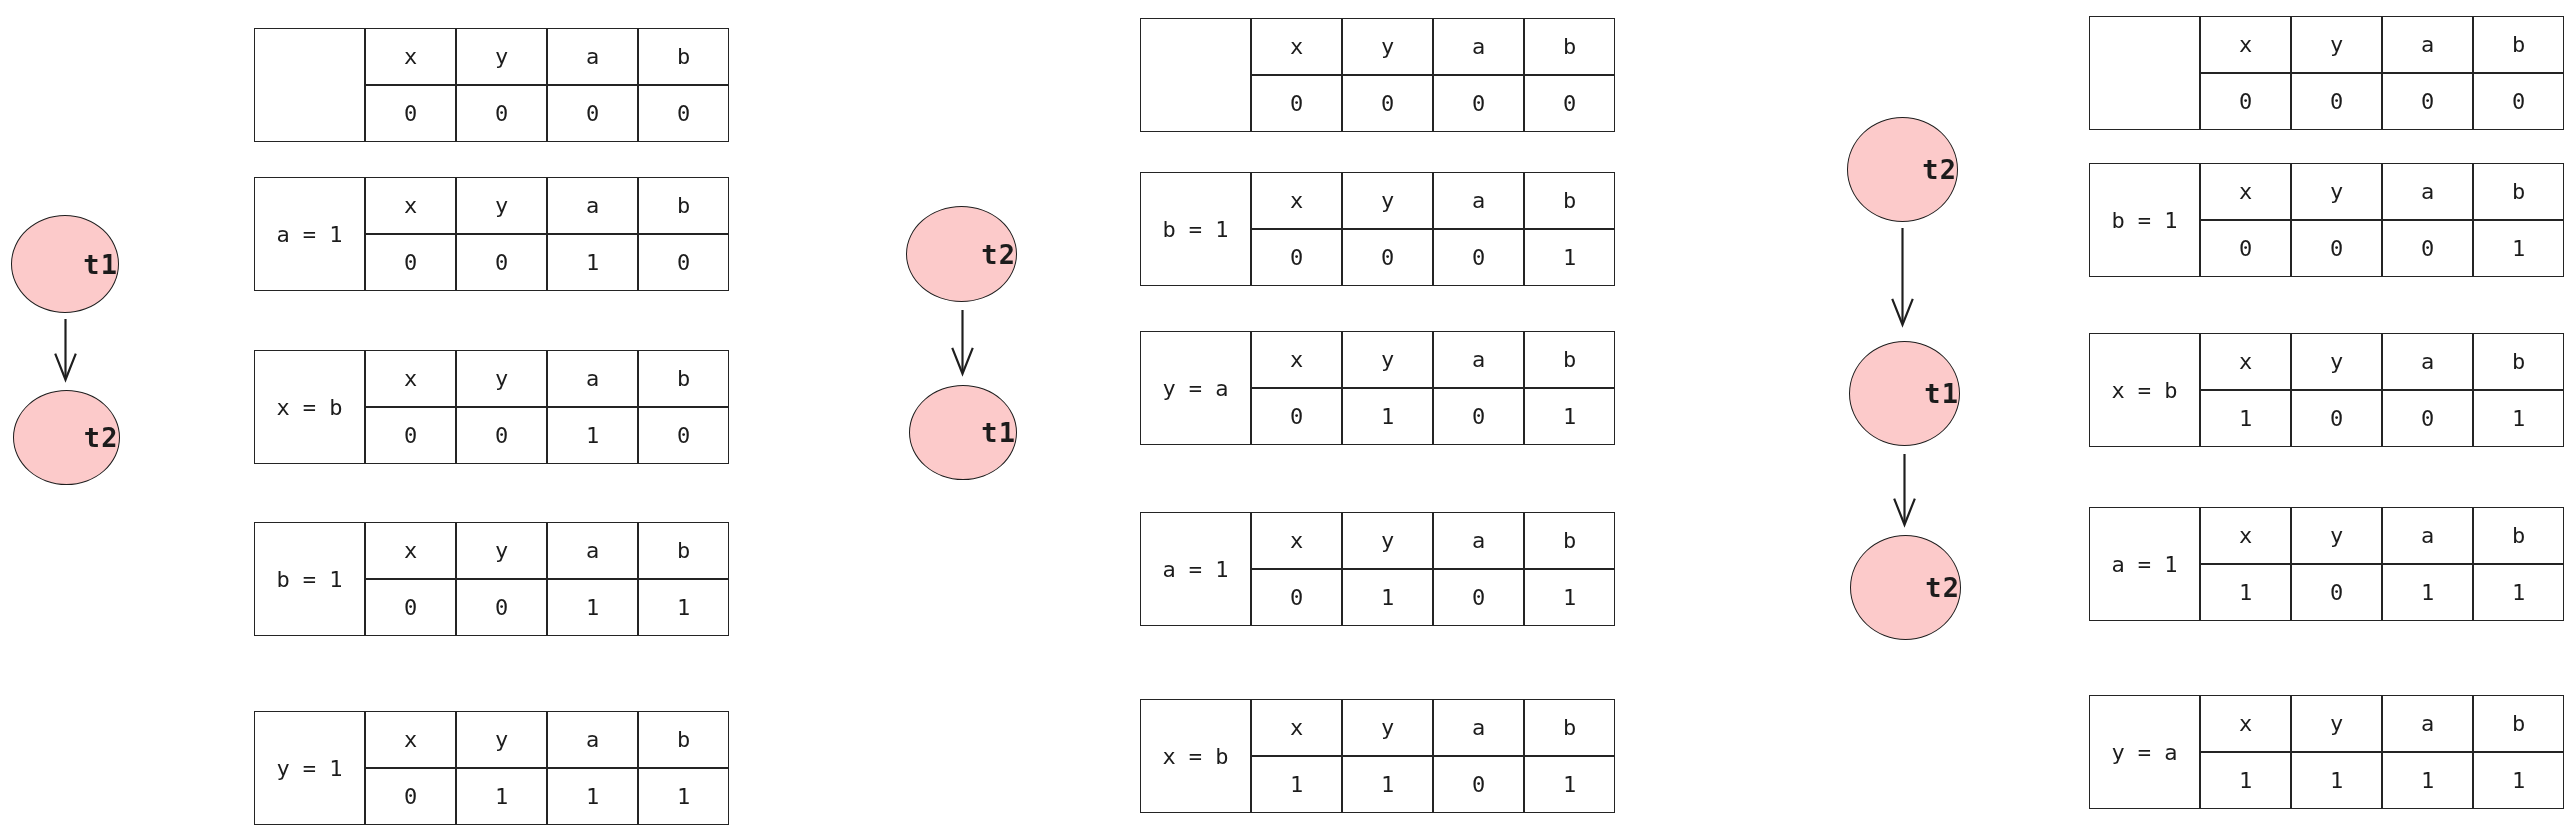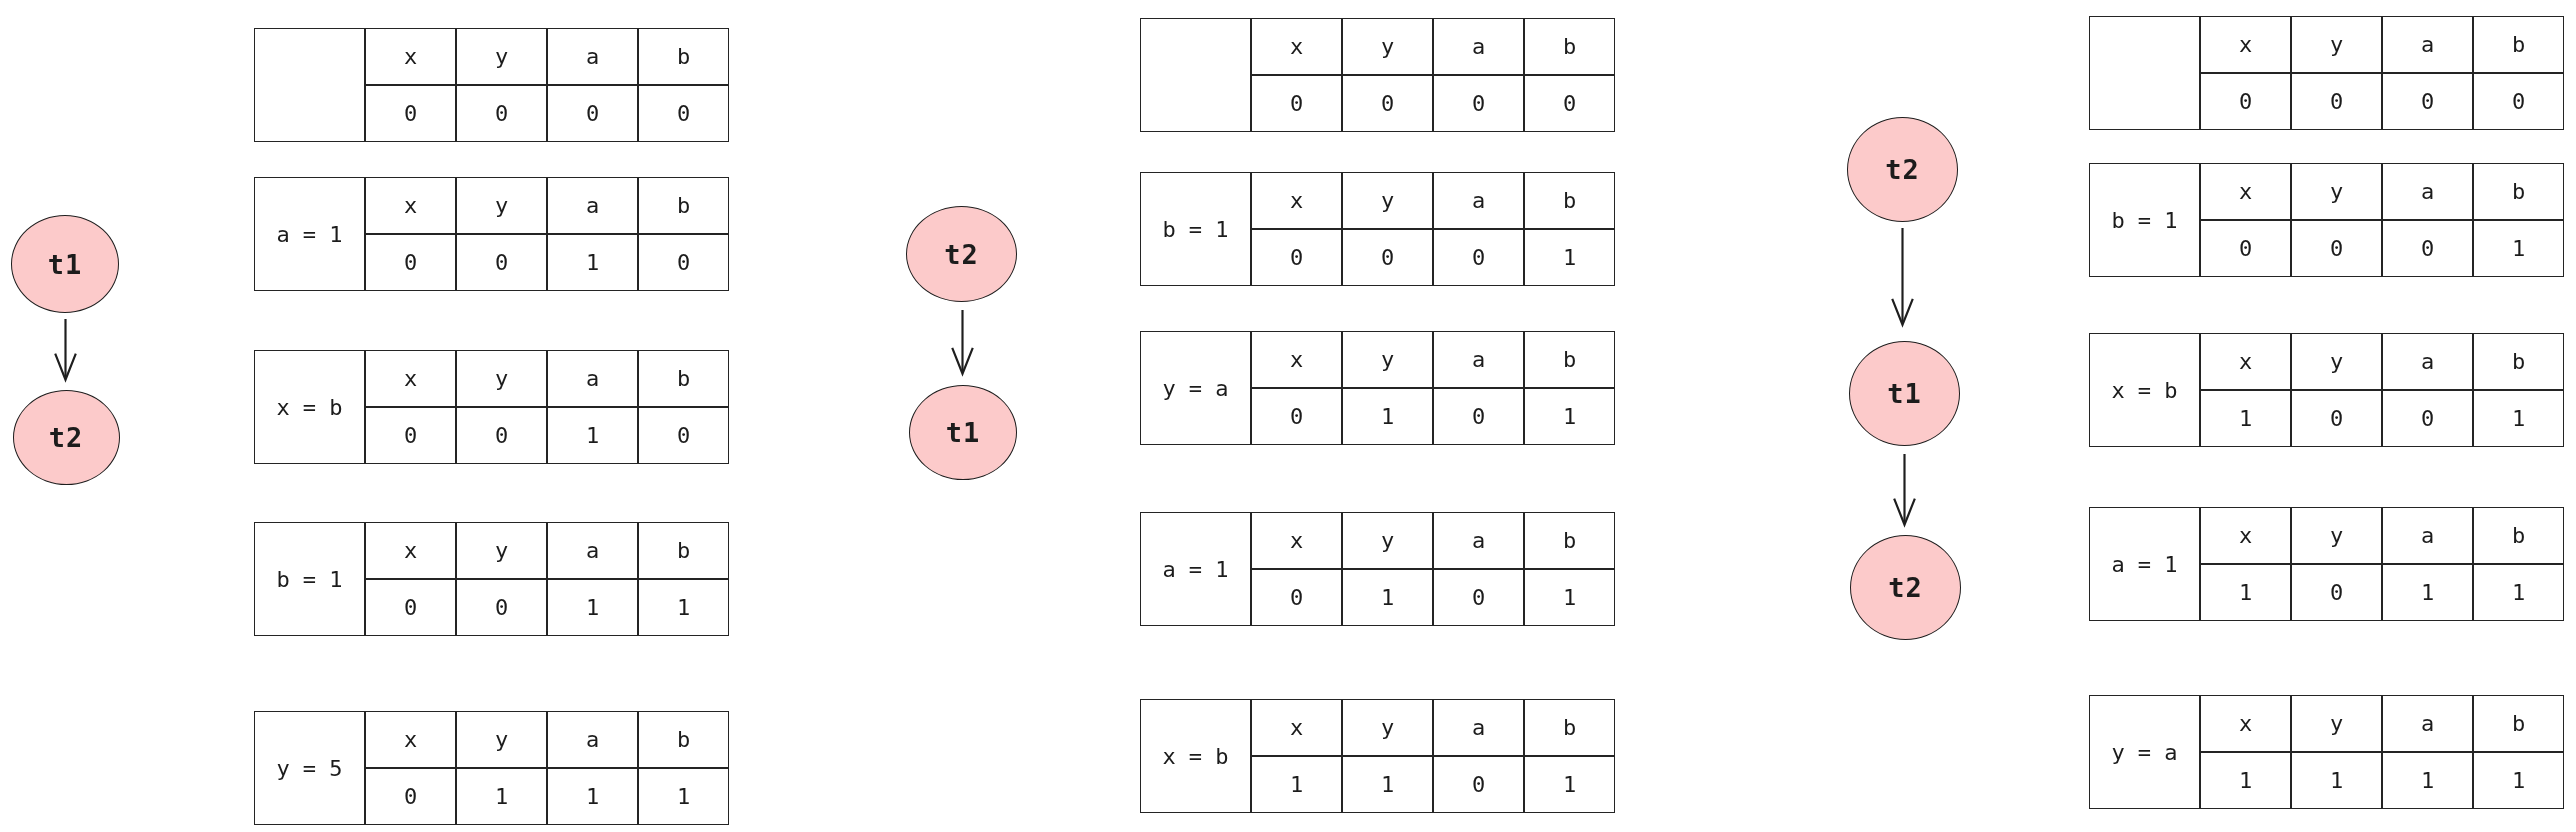--- a/index.html
+++ b/index.html
@@ -10,21 +10,21 @@
     font-family: "DejaVu Sans Mono", monospace;
     color: #1c1c1c;
     position: relative;
     overflow: hidden;
   }
   .node {
     position: absolute;
     background: #fccaca;
     border: 1.6px solid #1e1e1e;
     border-radius: 50%;
-    display: flex; align-items: center; justify-content: center;
+    display: flex; align-items: center; justify-content: flex-end;
     font-size: 27px; font-weight: 700; letter-spacing: 1.1px;
   }
   .arrow { position: absolute; }
   .ttable { position: absolute; display: flex; }
   .tlabel {
     width: 111px; height: 114px;
     border: 1.4px solid #242424;
     display: flex; align-items: center; justify-content: center;
     font-size: 22px; white-space: pre;
     background: #ffffff;
@@ -105,21 +105,21 @@
     <div class="cell">a</div>
     <div class="cell">b</div>
     <div class="cell">0</div>
     <div class="cell">0</div>
     <div class="cell">1</div>
     <div class="cell">1</div>
   </div>
 </div>
 
 <div class="ttable" style="left:254px; top:711px;">
-  <div class="tlabel">y = 5</div>
+  <div class="tlabel">y = 1</div>
   <div class="tgrid">
     <div class="cell">x</div>
     <div class="cell">y</div>
     <div class="cell">a</div>
     <div class="cell">b</div>
     <div class="cell">0</div>
     <div class="cell">1</div>
     <div class="cell">1</div>
     <div class="cell">1</div>
   </div>

